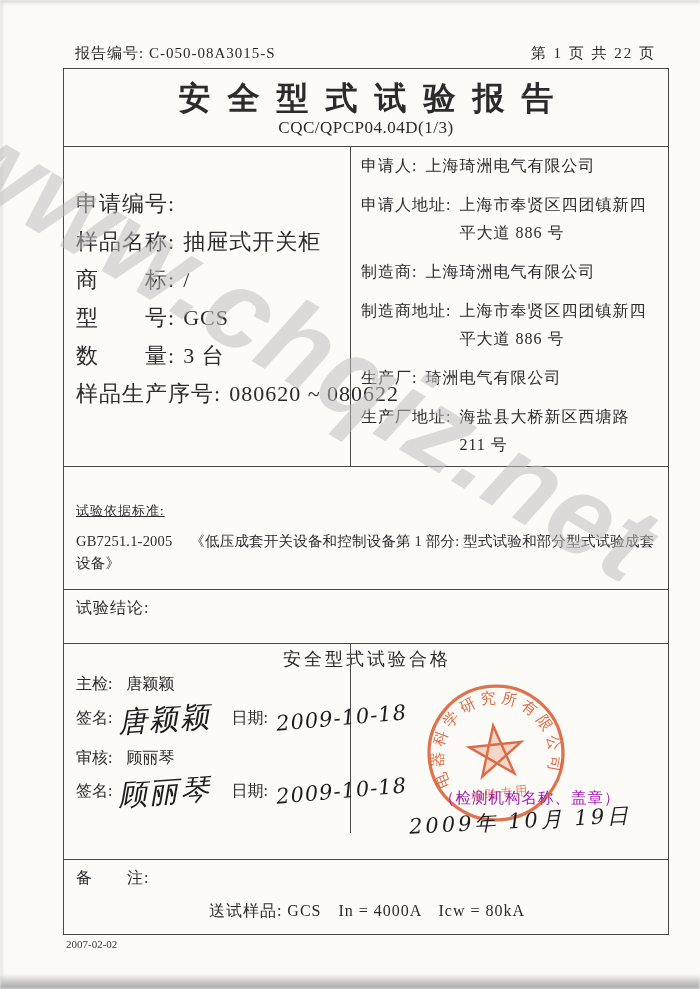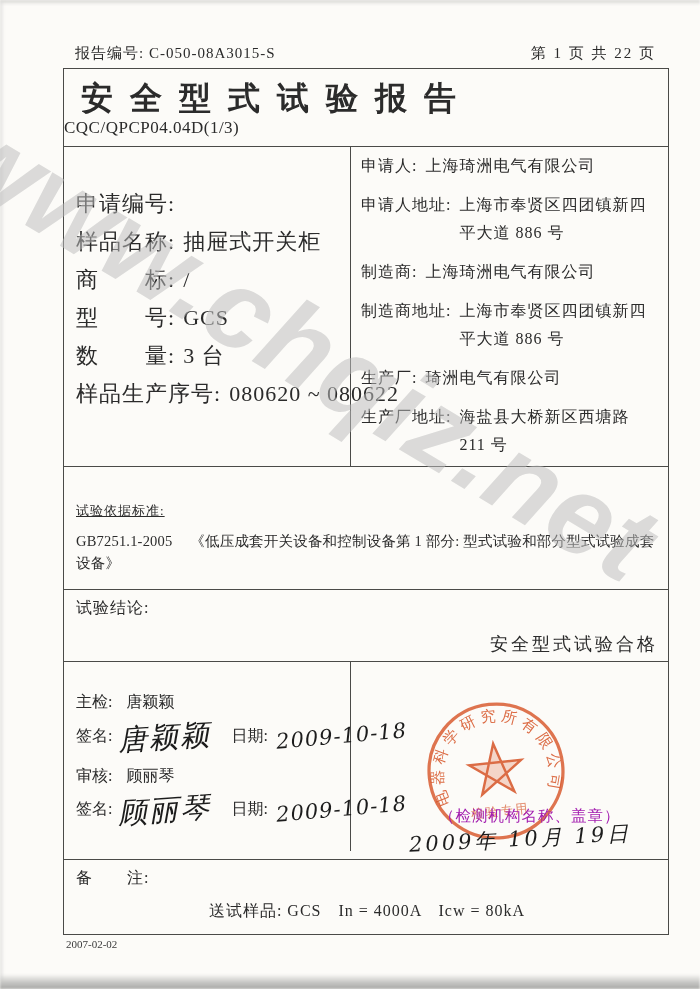--- a/index.html
+++ b/index.html
@@ -33,21 +33,21 @@
     font-size:15px; z-index:4;}
   .hdr-report{position:absolute; left:0; top:0; letter-spacing:1px;}
   .hdr-page{position:absolute; right:6px; top:0; letter-spacing:2px;}
 
   
   .doc-table{position:absolute; left:63px; top:68px; width:606px; height:867px;
     border:1.5px solid #4a4a48; box-sizing:border-box; z-index:2;}
   .row{position:absolute; left:0; width:100%; box-sizing:border-box;}
   .bt{border-top:1.4px solid #4a4a48;}
 
-  .row-title{top:0; height:77px; text-align:left;}
+  .row-title{top:0; height:77px; text-align:center;}
   .doc-title{margin-top:11px; font-size:32px; font-weight:600;
     letter-spacing:17px; text-indent:17px; line-height:36px;}
   .doc-subtitle{font-size:17px; letter-spacing:0.5px; line-height:24px;}
 
   .row-info{top:77px; height:320px;}
   .cell-l{position:absolute; left:0; top:0; bottom:0; width:287px;
     border-right:1.4px solid #4a4a48; box-sizing:border-box;}
   .cell-r{position:absolute; left:287px; top:0; bottom:0; right:0; box-sizing:border-box;}
 
   .sample-list{padding:46px 6px 0 12px; font-size:22px;}
@@ -60,23 +60,23 @@
   .party-row .lbl{white-space:nowrap; letter-spacing:1px;}
   .party-row .val{margin-left:8px; letter-spacing:1px;}
 
   .row-standards{top:397px; height:123px; padding:32px 10px 0 12px;}
   .std-label{font-size:13px; letter-spacing:1px; line-height:24px;text-decoration:underline;}
   .std-content{margin-top:7px; font-size:14.5px; letter-spacing:0.2px; line-height:22px;}
   .std-code{margin-right:14px;}
 
   .row-conclusion{top:520px; height:80px; padding:8px 10px 0 12px;}
   .concl-label{font-size:16px; letter-spacing:1px;}
-  .concl-result{margin-top:13px; text-align:right; font-size:18px; letter-spacing:3px;}
-
-  .row-sign{top:592px; height:190px;text-decoration:underline;}
+  .concl-result{margin-top:28px; text-align:center; font-size:18px; letter-spacing:3px;}
+
+  .row-sign{top:574px; height:190px;text-decoration:underline;}
   .sign-list{padding:28px 4px 0 12px; font-size:16px;}
   .sign-line{position:relative; line-height:24px; white-space:nowrap;}
   .sl-1{margin-bottom:10px;}
   .sl-2{margin-bottom:6px; height:34px;}
   .sl-3{margin-bottom:9px;}
   .sl-4{height:40px;}
   .hand{font-style:italic; font-family:"DejaVu Serif","Liberation Serif",serif; color:#1c1c1c;}
   .hand-name{display:inline-block; font-size:29px; transform:rotate(-4deg); letter-spacing:2px; margin:0 6px; vertical-align:-6px;}
   .hand-date{display:inline-block; font-size:21px; transform:rotate(-5deg); letter-spacing:1px; margin-left:8px; vertical-align:-2px;}
   .date-lbl{margin-left:14px;margin-top:36px;}

